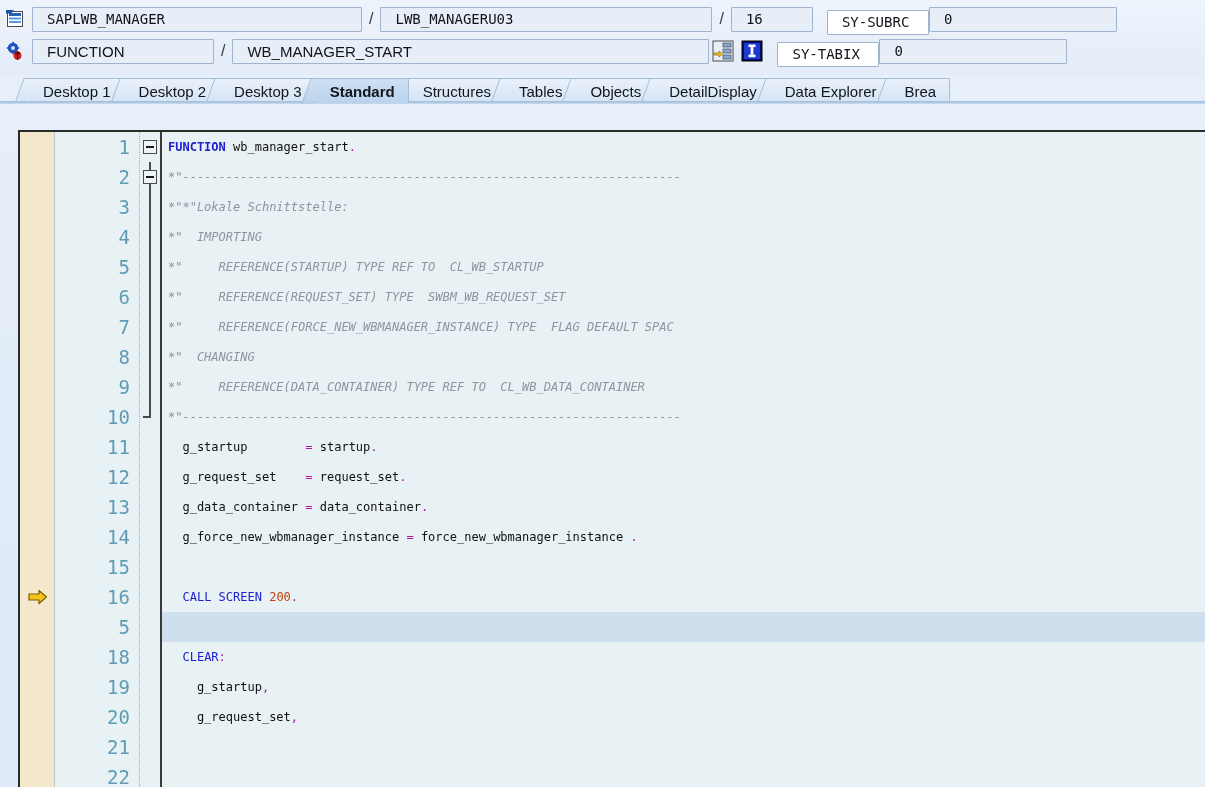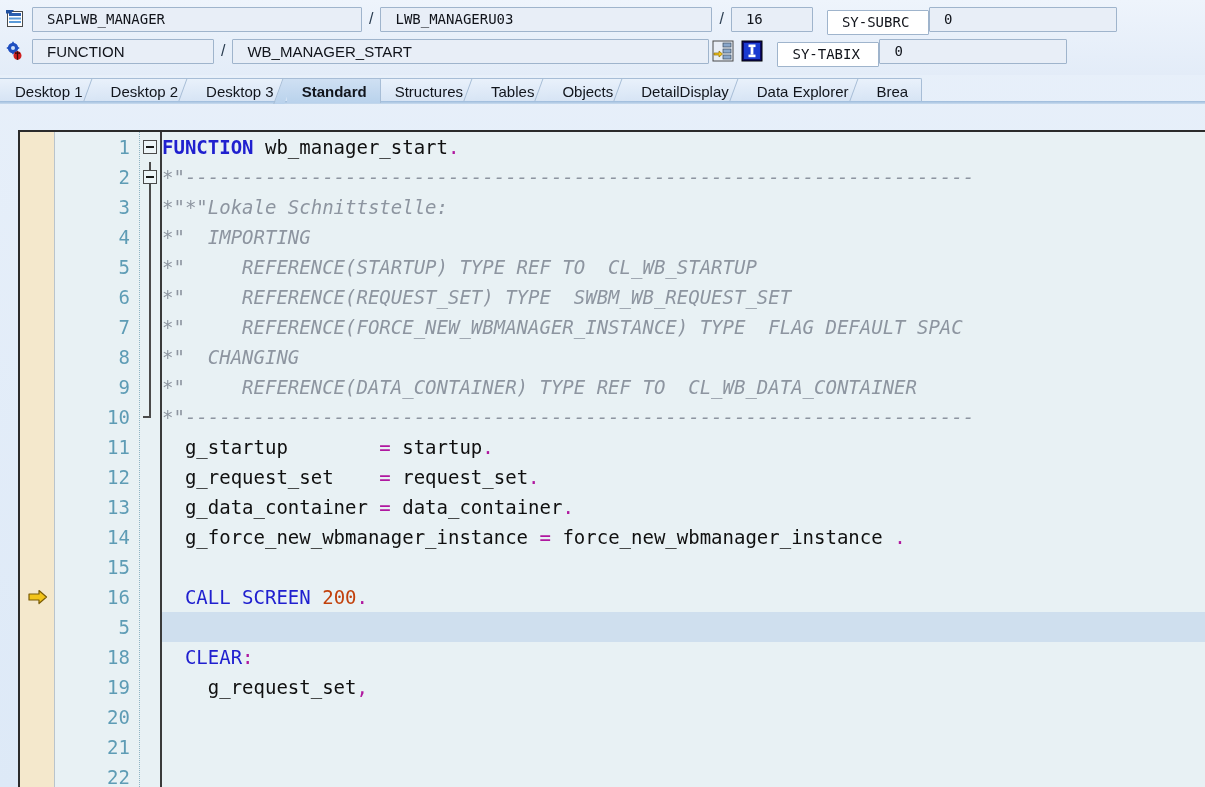--- a/index.html
+++ b/index.html
@@ -69,20 +69,21 @@
   .mini-btn {
     width: 23px; height: 23px;
     display: flex; align-items: center; justify-content: center;
   }
 
   
   .tabbar {
     position: absolute; left: 0; top: 76px;
     width: 1205px; height: 27px;
     display: flex; align-items: flex-end;
+    padding-left: 28px;
     background: transparent;
   }
   .tab {
     position: relative;
     height: 25px;
     line-height: 25px;
     padding: 0 13px 0 15px;
     font-size: 15px;
     color: #11151c;
     background: linear-gradient(180deg,#e9f1fb 0%,#d5e3f4 100%);
@@ -170,24 +171,25 @@
 
   .arrow-marker {
     position: absolute;
     left: 7px;
     width: 22px; height: 30px;
     display: flex; align-items: center; justify-content: center;
   }
 
   .codeline {
     font-family: "DejaVu Sans Mono", monospace;
-    font-size: 19px;
+    font-size: 12px;
     line-height: 30px;
     white-space: pre;
     color: #101010;
+    padding-left: 6px;
     position: relative;
   }
   .codeline.hl {
     background: #cfdfee;
   }
   .cmt { color: #8d95a0; font-style: italic; }
   .kw  { color: #2020cf; }
   .num { color: #c2410c; }
   .op  { color: #b0189f; }
   .bold { font-weight: bold; }
@@ -421,19 +423,20 @@
           <div class="row codeline"><span class="cmt">*"     REFERENCE(DATA_CONTAINER) TYPE REF TO  CL_WB_DATA_CONTAINER</span></div>
           <div class="row codeline"><span class="cmt">*"---------------------------------------------------------------------</span></div>
           <div class="row codeline"><span>  g_startup        </span><span class="op">=</span><span> startup</span><span class="op">.</span></div>
           <div class="row codeline"><span>  g_request_set    </span><span class="op">=</span><span> request_set</span><span class="op">.</span></div>
           <div class="row codeline"><span>  g_data_container </span><span class="op">=</span><span> data_container</span><span class="op">.</span></div>
           <div class="row codeline"><span>  g_force_new_wbmanager_instance </span><span class="op">=</span><span> force_new_wbmanager_instance </span><span class="op">.</span></div>
           <div class="row codeline"><span></span></div>
           <div class="row codeline"><span>  </span><span class="kw">CALL SCREEN</span><span> </span><span class="num">200</span><span class="op">.</span></div>
           <div class="row codeline hl"><span></span></div>
           <div class="row codeline"><span>  </span><span class="kw">CLEAR</span><span class="op">:</span></div>
+          <div class="row codeline"><span>    g_startup</span><span class="op">,</span></div>
           <div class="row codeline"><span>    g_request_set</span><span class="op">,</span></div>
           <div class="row codeline"><span></span></div>
         </div>
     </div>
   </div>
 
 </div>
 
 </body></html>

